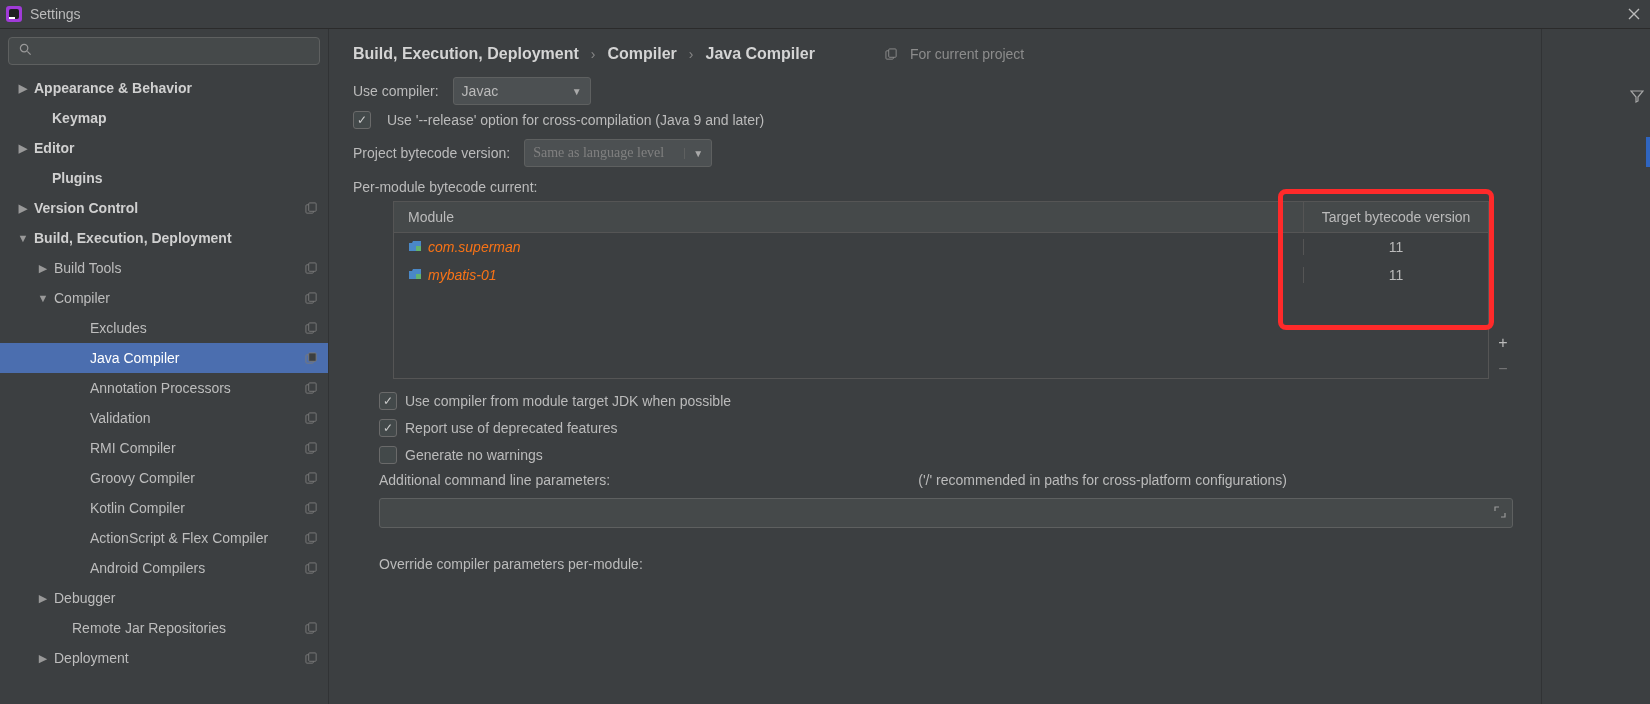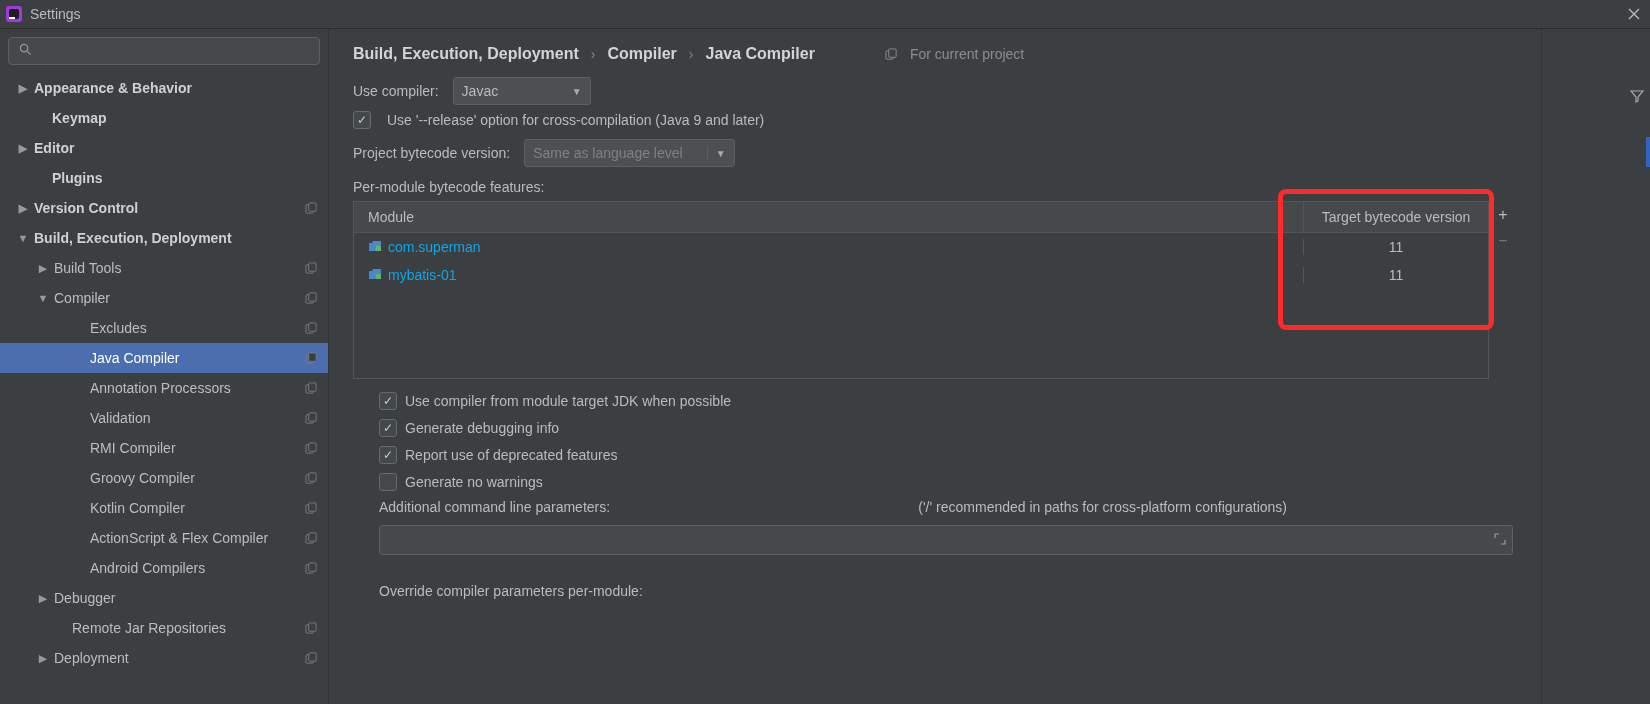--- a/index.html
+++ b/index.html
@@ -152,21 +152,21 @@
     display: inline-flex;
     align-items: center;
     height: 26px;
     background: #4c5052;
     border: 1px solid #5e6060;
     border-radius: 3px;
     padding: 0 8px;
     min-width: 120px;
     justify-content: space-between;
     color: #bbbbbb;
-    gap: 24px;
+    gap: 8px;
   }
   .select .caret { font-size: 10px; color: #aaa;}
   .checkbox {
     width: 16px;
     height: 16px;
     border: 1px solid #6a6a6a;
     border-radius: 3px;
     background: #43494a;
     display: inline-flex;
     align-items: center;
@@ -180,21 +180,22 @@
     font-size: 12px;
     line-height: 1;
   }
   .section-label {
     margin-top: 12px;
     margin-bottom: 6px;
     color: #bbbbbb;
   }
   .module-table-wrap {
     display: flex;
-    align-items: flex-start;
+    align-items: flex-end;
+    margin-left: 40px;
   }
   .module-table {
     flex: 1;
     border: 1px solid #555;
     background: #3c3f41;
     height: 178px;
     overflow: hidden;
     box-sizing: border-box;
   }
   .module-header {
@@ -222,21 +223,22 @@
     height: 27px;
     align-items: center;
     border-bottom: 1px solid #4a4d4f00;
   }
   .module-row .col1 {
     flex: 1;
     padding-left: 14px;
     display: flex;
     align-items: center;
     gap: 6px;
-    color: #0ea5e9;
+    color: #f97316;
+    font-style: italic;
   }
   .module-row .col2 {
     width: 184px;
     text-align: center;
     border-left: 1px solid #555;
     color: #bbbbbb;
   }
   .mod-icon { width:14px; height:12px; display:inline-block; }
   .side-buttons {
     width: 28px;
@@ -545,27 +547,27 @@
         </span>
       </div>
 
       <div class="row">
         <span class="checkbox checked"></span>
         <span style="margin-left:-6px;">Use '--release' option for cross-compilation (Java 9 and later)</span>
       </div>
 
       <div class="row" style="margin-top:10px;">
         <span class="label">Project bytecode version:</span>
-        <span class="select" style="min-width:170px;">
+        <span class="select" style="min-width:170px;font-family:Liberation Serif, serif;">
           <span style="color:#808080;">Same as language level</span>
           <span class="caret" style="border-left:1px solid #5e6060; padding-left:8px;">▼</span>
         </span>
       </div>
 
-      <div class="section-label">Per-module bytecode features:</div>
+      <div class="section-label">Per-module bytecode current:</div>
 
       <div class="module-table-wrap">
         <div class="module-table">
           <div class="module-header">
             <div class="col1">Module</div>
             <div class="col2">Target bytecode version</div>
           </div>
           <div id="module-rows">
               <div class="module-row">
                 <div class="col1">
@@ -597,24 +599,20 @@
         </div>
       </div>
 
       <div class="opts">
         <div class="opt-row">
             <span class="checkbox checked"></span>
             <span>Use compiler from module target JDK when possible</span>
           </div>
         <div class="opt-row">
             <span class="checkbox checked"></span>
-            <span>Generate debugging info</span>
-          </div>
-        <div class="opt-row">
-            <span class="checkbox checked"></span>
             <span>Report use of deprecated features</span>
           </div>
         <div class="opt-row">
             <span class="checkbox"></span>
             <span>Generate no warnings</span>
           </div>
         <div class="params-row">
           <span>Additional command line parameters:</span>
           <span class="hint">('/' recommended in paths for cross-platform configurations)</span>
         </div>

